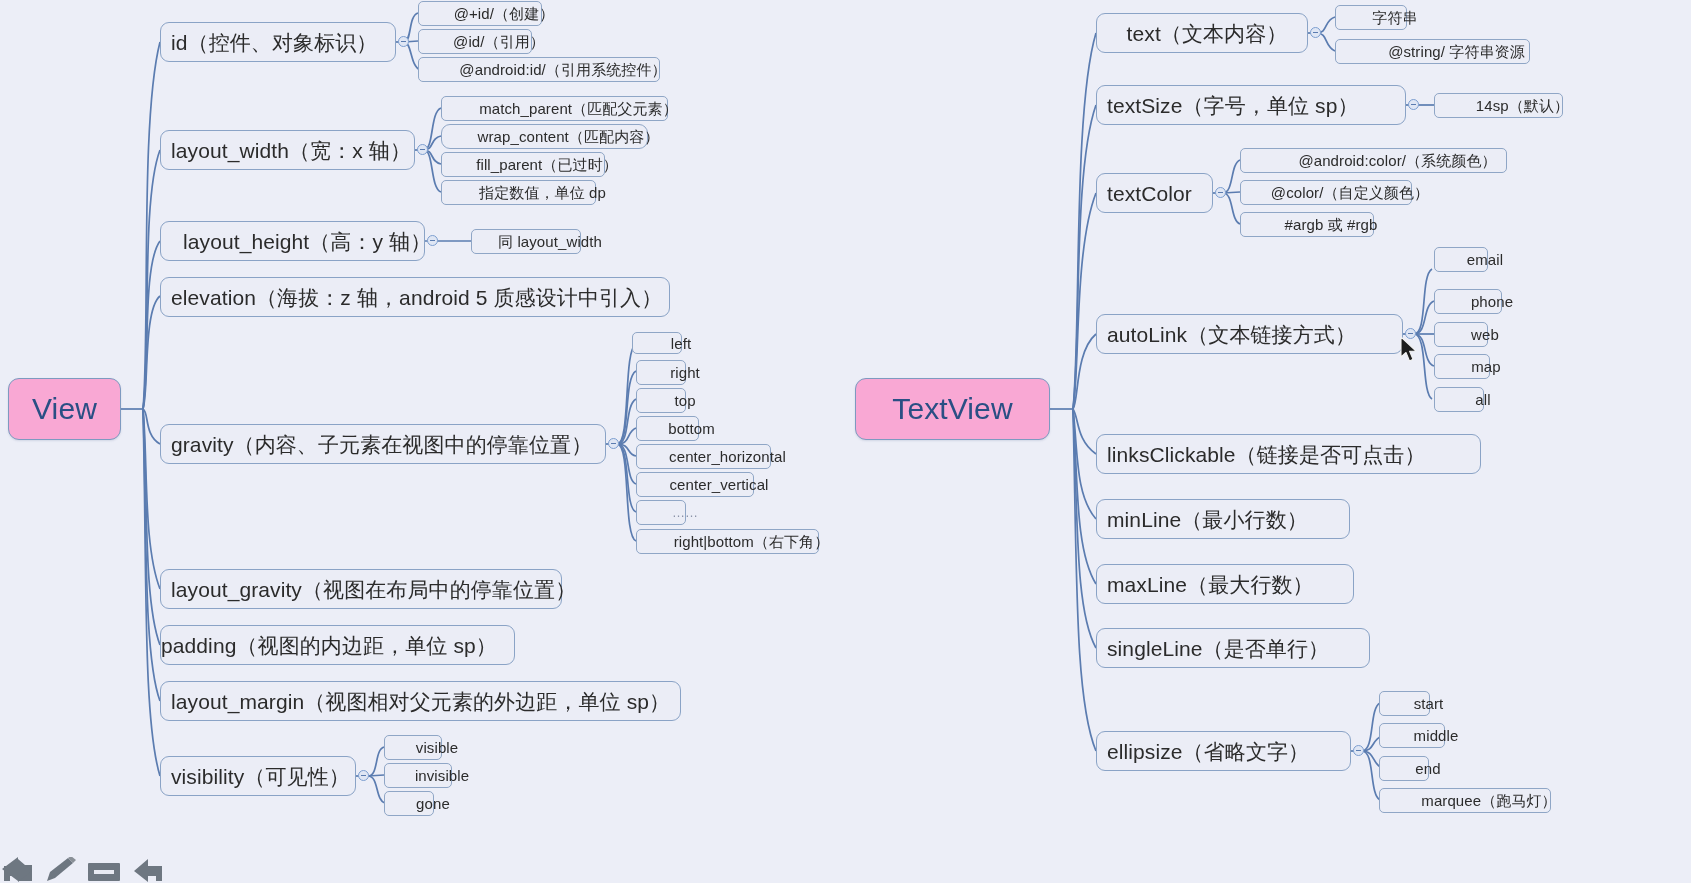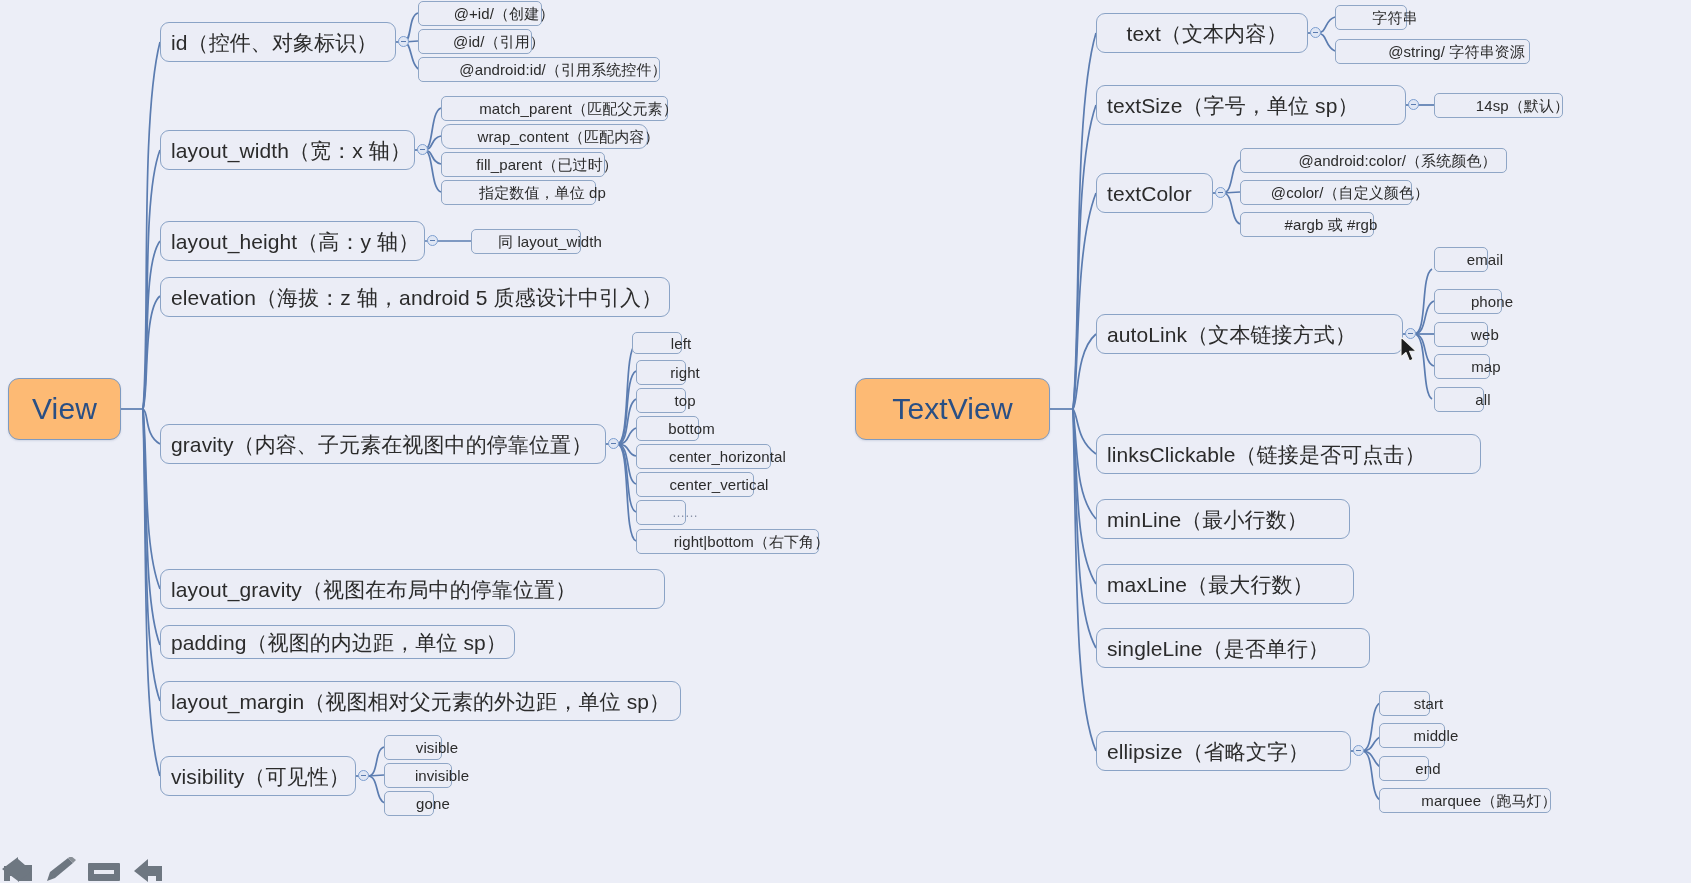--- a/index.html
+++ b/index.html
@@ -30,21 +30,21 @@
     justify-content: center;
     border: 1.5px solid #8fa7c8;
     border-radius: 7px;
     background: #ebedf6;
     color: #2b2b2b;
     white-space: nowrap;
     line-height: 1;
     letter-spacing: 0.1px;
   }
   .node.root {
-    background: #fdba74;
+    background: #f9a8d4;
     border: 1.6px solid #7e9ac0;
     border-radius: 11px;
     color: #2a4f84;
     box-shadow: 0 1px 2px rgba(90,110,150,0.18);
   }
   .node.lvl1 {
     font-size: 21px;
     border-radius: 9px;
     border-color: #8aa3c6;
   }
@@ -189,39 +189,39 @@
   <div class="node lvl1" style="left:160px; top:22px; width:236px; height:40px; justify-content:flex-start; padding-left:10px;">
     <span>id（控件、对象标识）</span>
   </div>
   <div class="toggle" style="left:398px; top:36px;"></div>
 
   <div class="node lvl1" style="left:160px; top:130px; width:255px; height:40px; justify-content:flex-start; padding-left:10px;">
     <span>layout_width（宽：x 轴）</span>
   </div>
   <div class="toggle" style="left:417px; top:144px;"></div>
 
-  <div class="node lvl1" style="left:160px; top:221px; width:265px; height:40px; justify-content:flex-start; padding-left:10px;">
+  <div class="node lvl1" style="left:160px; top:221px; width:265px; height:40px; justify-content:flex-start; padding-left:22px;">
     <span>layout_height（高：y 轴）</span>
   </div>
   <div class="toggle" style="left:427px; top:235px;"></div>
 
   <div class="node lvl1" style="left:160px; top:277px; width:510px; height:40px; justify-content:flex-start; padding-left:10px;">
     <span>elevation（海拔：z 轴，android 5 质感设计中引入）</span>
   </div>
 
   <div class="node lvl1" style="left:160px; top:424px; width:446px; height:40px; justify-content:flex-start; padding-left:10px;">
     <span>gravity（内容、子元素在视图中的停靠位置）</span>
   </div>
   <div class="toggle" style="left:608px; top:438px;"></div>
 
-  <div class="node lvl1" style="left:160px; top:569px; width:505px; height:40px; justify-content:flex-start; padding-left:10px;">
+  <div class="node lvl1" style="left:160px; top:569px; width:402px; height:40px; justify-content:flex-start; padding-left:10px;">
     <span>layout_gravity（视图在布局中的停靠位置）</span>
   </div>
 
-  <div class="node lvl1" style="left:160px; top:625px; width:355px; height:34px; justify-content:flex-start; padding-left:10px;">
+  <div class="node lvl1" style="left:160px; top:625px; width:355px; height:40px; justify-content:flex-start; ">
     <span>padding（视图的内边距，单位 sp）</span>
   </div>
 
   <div class="node lvl1" style="left:160px; top:681px; width:521px; height:40px; justify-content:flex-start; padding-left:10px;">
     <span>layout_margin（视图相对父元素的外边距，单位 sp）</span>
   </div>
 
   <div class="node lvl1" style="left:160px; top:756px; width:196px; height:40px; justify-content:flex-start; padding-left:10px;">
     <span>visibility（可见性）</span>
   </div>

